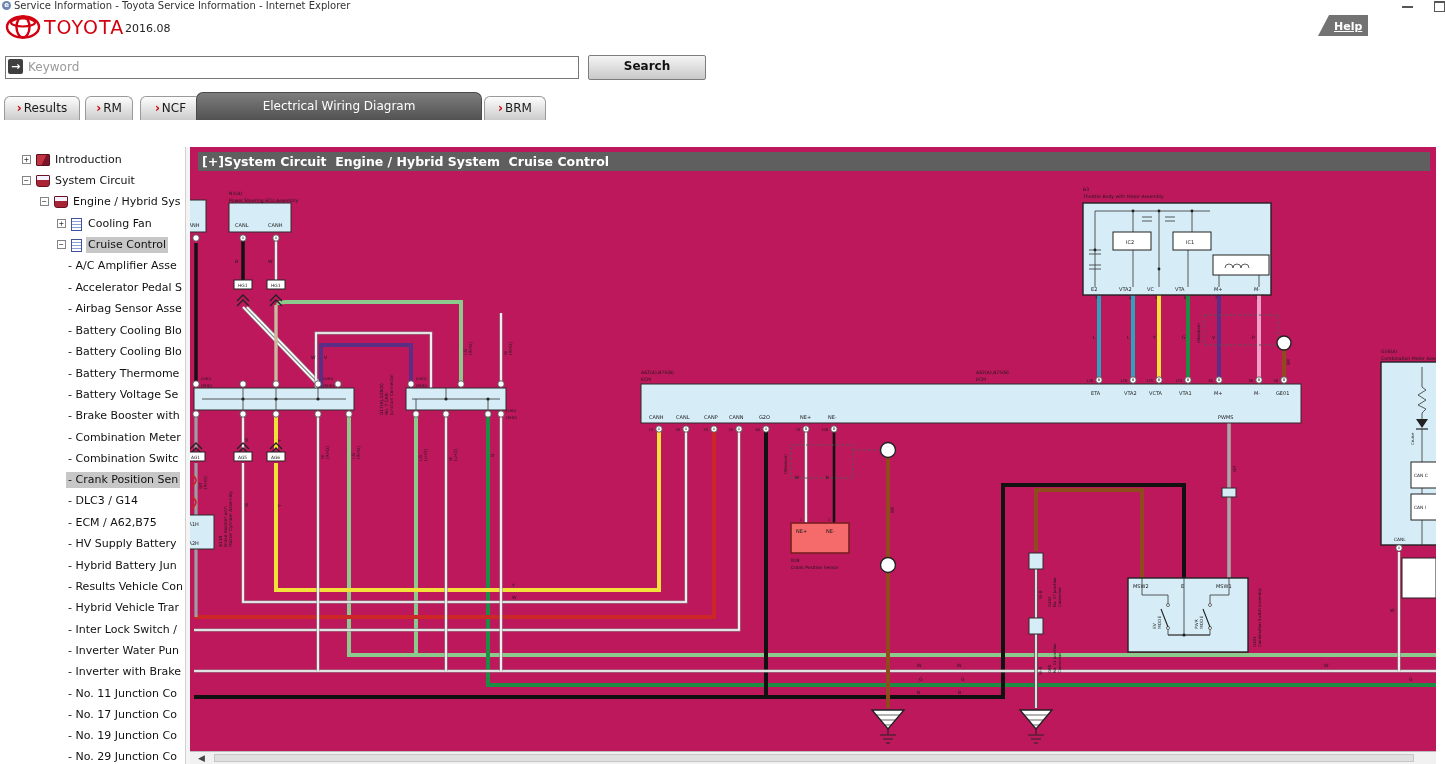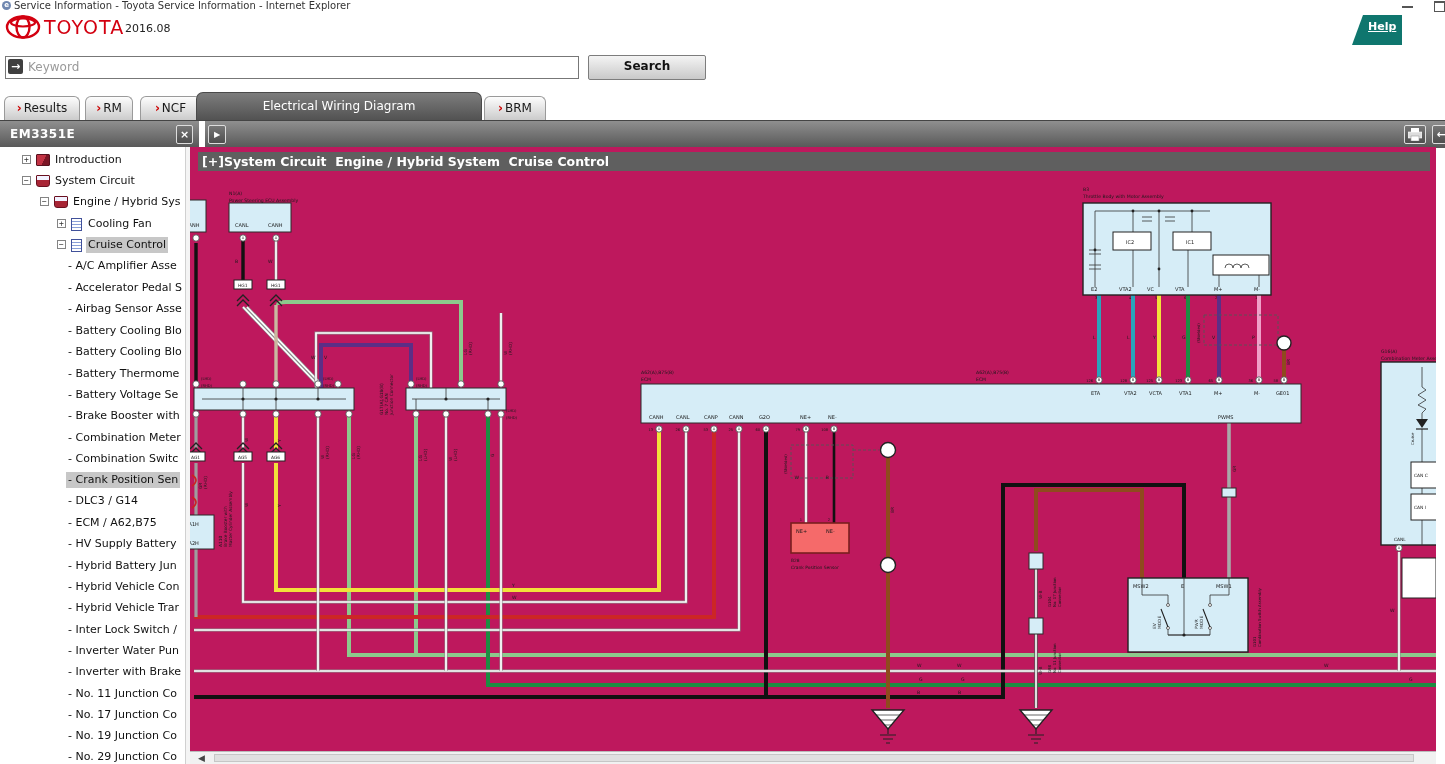--- a/index.html
+++ b/index.html
@@ -9,21 +9,21 @@
   .titlebar{position:absolute;left:0;top:0;width:1445px;height:13px;background:#fff;}
   .titlebar .txt{position:absolute;left:14px;top:0;font-size:10px;color:#333;white-space:nowrap;}
   .ieicon{position:absolute;left:2px;top:1px;width:9px;height:9px;border-radius:50%;
     background:#6f87b0;color:#fff;font:bold 7px/9px "DejaVu Sans",sans-serif;text-align:center;}
   .winmin{position:absolute;left:1402px;top:6px;width:11px;height:2px;background:#555;}
   .winrest{position:absolute;left:1434px;top:1px;width:9px;height:8px;border:1px solid #555;border-top:2px solid #555;background:#fff;}
   
   .appheader{position:absolute;left:0;top:13px;width:1445px;height:32px;background:#fff;}
   .brand{position:absolute;left:44px;top:3px;font-size:19px;font-weight:normal;color:#d30010;letter-spacing:1px;}
   .version{position:absolute;left:125px;top:9px;font-size:11px;color:#222;}
-  .helptab{position:absolute;left:1352px;top:2px;width:50px;height:30px;background:#0f766e;
+  .helptab{position:absolute;left:1318px;top:2px;width:50px;height:21px;background:#737373;
     clip-path:polygon(22% 0,100% 0,100% 100%,0 100%);color:#fff;font-size:11px;font-weight:bold;
     line-height:24px;padding-left:16px;text-decoration:underline;box-sizing:border-box;}
   .hdrline{position:absolute;left:0;top:44px;width:1445px;height:0;border-top:2px solid #9a9a9a;}
   
   .searchrow{position:absolute;left:0;top:46px;width:1445px;height:42px;background:#fff;}
   .sinput{position:absolute;left:5px;top:10px;width:572px;height:21px;border:1px solid #777;background:#fff;}
   .sicon{position:absolute;left:2px;top:2px;width:15px;height:15px;background:#3f3f3f;border-radius:2px;
     color:#fff;font:bold 11px/15px "DejaVu Sans",sans-serif;text-align:center;}
   .placeholder{position:absolute;left:22px;top:3px;font-size:12px;color:#9a9a9a;}
   .sbtn{position:absolute;left:588px;top:9px;width:116px;height:23px;border:1px solid #7d7d7d;
@@ -116,34 +116,20 @@
   <div class="tab" style="left:140px;width:61px">
     <span class="chev">›</span><span>NCF</span>
   </div>
   <div class="tabactive" style="left:196px;width:286px">
     <span>Electrical Wiring Diagram</span>
   </div>
   <div class="tab" style="left:484px;width:62px">
     <span class="chev">›</span><span>BRM</span>
   </div>
 
-  <div class="graybar">
-    <span class="emtitle">EM3351E</span>
-    <div class="gbtn" style="left:176px;width:17px;font:bold 11px/17px 'DejaVu Sans',sans-serif">×</div>
-    <div class="gap"></div>
-    <div class="gbtn" style="left:208px;width:18px;font:8px/17px 'DejaVu Sans',sans-serif">▶</div>
-    <div class="gbtn" style="left:1404px;width:22px">
-      <svg width="14" height="13" style="margin-top:2px">
-        <rect x="3" y="0" width="8" height="4" fill="#fff"></rect>
-        <rect x="0" y="4" width="14" height="6" fill="#ddd" stroke="#fff" stroke-width="0.6"></rect>
-        <rect x="3" y="8" width="8" height="5" fill="#fff" stroke="#999" stroke-width="0.6"></rect>
-      </svg>
-    </div>
-    <div class="gbtn" style="left:1432px;width:18px;font:bold 11px/17px 'DejaVu Sans',sans-serif">←</div>
-  </div>
 
   <div class="sidebar">
     <div class="trow" style="top:3px">
       <span class="exp" style="left:22px">+</span>
       <span class="ic book-closed" style="left:36px"></span>
       <span class="lbl" style="left:53px">Introduction</span>
     </div>
     <div class="trow" style="top:24px">
       <span class="exp" style="left:22px">−</span>
       <span class="ic book-open" style="left:36px"></span>
@@ -203,21 +189,21 @@
     <div class="trow" style="top:366px">
         <span class="lbl" style="left:66px">- ECM / A62,B75</span>
       </div>
     <div class="trow" style="top:387px">
         <span class="lbl" style="left:66px">- HV Supply Battery</span>
       </div>
     <div class="trow" style="top:409px">
         <span class="lbl" style="left:66px">- Hybrid Battery Jun</span>
       </div>
     <div class="trow" style="top:430px">
-        <span class="lbl" style="left:66px">- Hybrid Vehicle Con</span>
+        <span class="lbl" style="left:66px">- Results Vehicle Con</span>
       </div>
     <div class="trow" style="top:451px">
         <span class="lbl" style="left:66px">- Hybrid Vehicle Trar</span>
       </div>
     <div class="trow" style="top:473px">
         <span class="lbl" style="left:66px">- Inter Lock Switch /</span>
       </div>
     <div class="trow" style="top:494px">
         <span class="lbl" style="left:66px">- Inverter Water Pun</span>
       </div>

